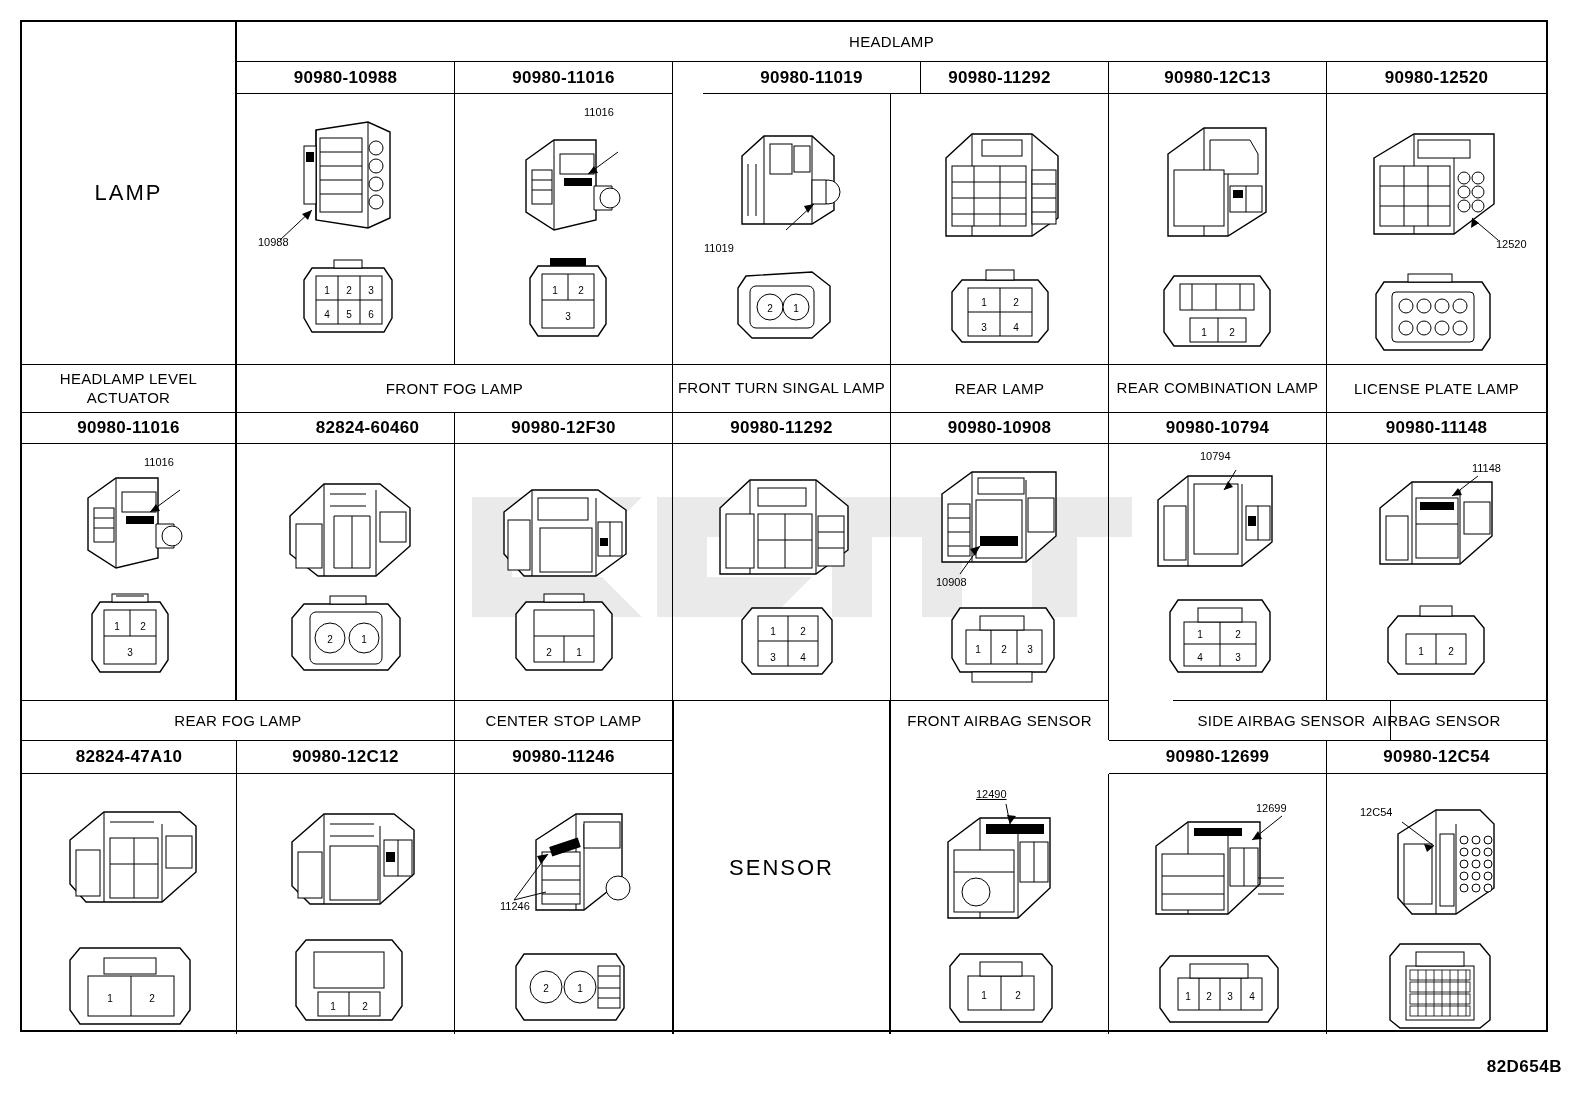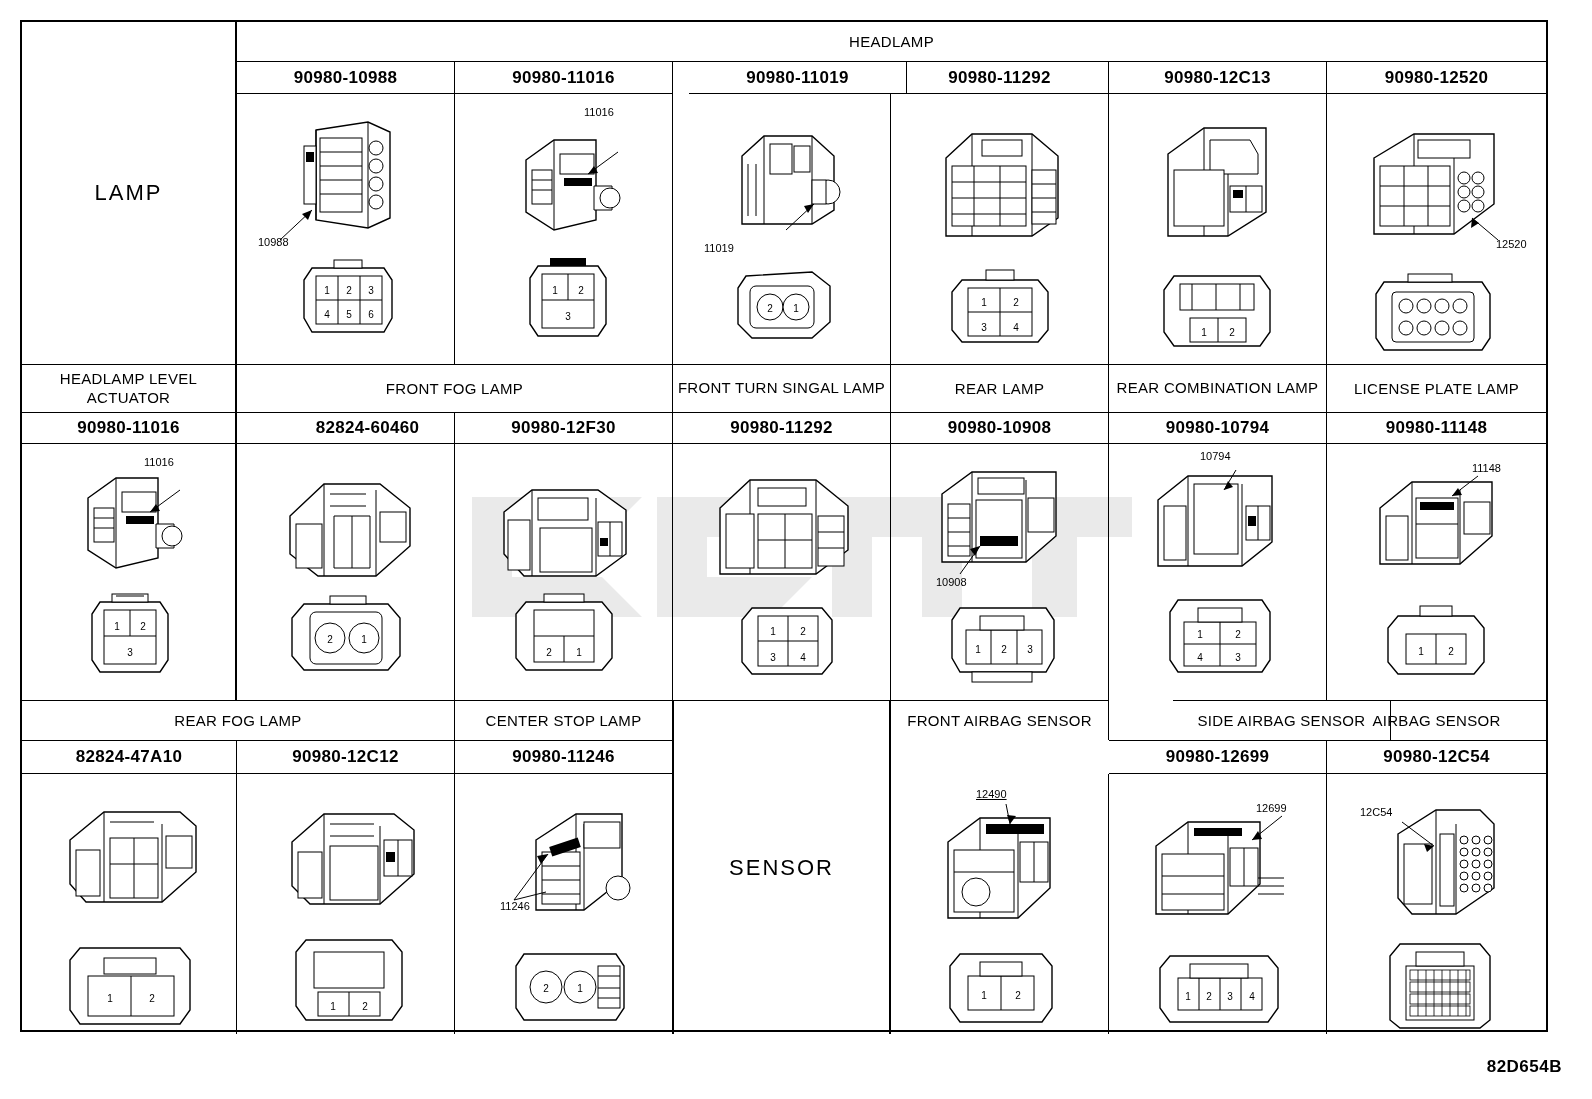--- a/index.html
+++ b/index.html
@@ -60,21 +60,21 @@
     <div class="cell hdr" style="left:215px;top:0;width:1309px;height:40px;border-bottom:1px solid #000;">
       <span>HEADLAMP</span>
     </div>
 
     <div class="cell pn br" style="left:215px;top:40px;width:218px;height:32px;border-bottom:1px solid #000;">
       <span>90980-10988</span>
     </div>
     <div class="cell pn br" style="left:433px;top:40px;width:218px;height:32px;border-bottom:1px solid #000;">
       <span>90980-11016</span>
     </div>
-    <div class="cell pn br" style="left:667px;top:40px;width:218px;height:32px;border-bottom:1px solid #000;justify-content:center;">
+    <div class="cell pn br" style="left:681px;top:40px;width:218px;height:32px;border-bottom:1px solid #000;justify-content:center;">
       <span>90980-11019</span>
     </div>
     <div class="cell pn br" style="left:869px;top:40px;width:218px;height:32px;border-bottom:1px solid #000;">
       <span>90980-11292</span>
     </div>
     <div class="cell pn br" style="left:1087px;top:40px;width:218px;height:32px;border-bottom:1px solid #000;">
       <span>90980-12C13</span>
     </div>
     <div class="cell pn" style="left:1305px;top:40px;width:219px;height:32px;border-bottom:1px solid #000;">
       <span>90980-12520</span>

